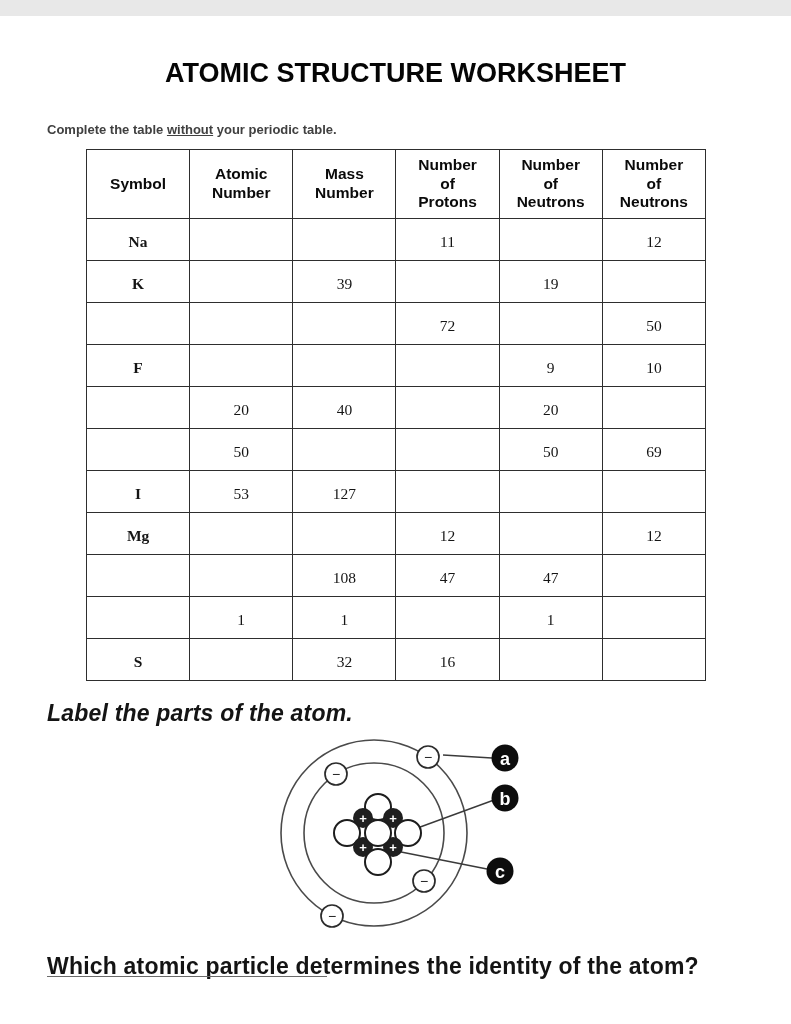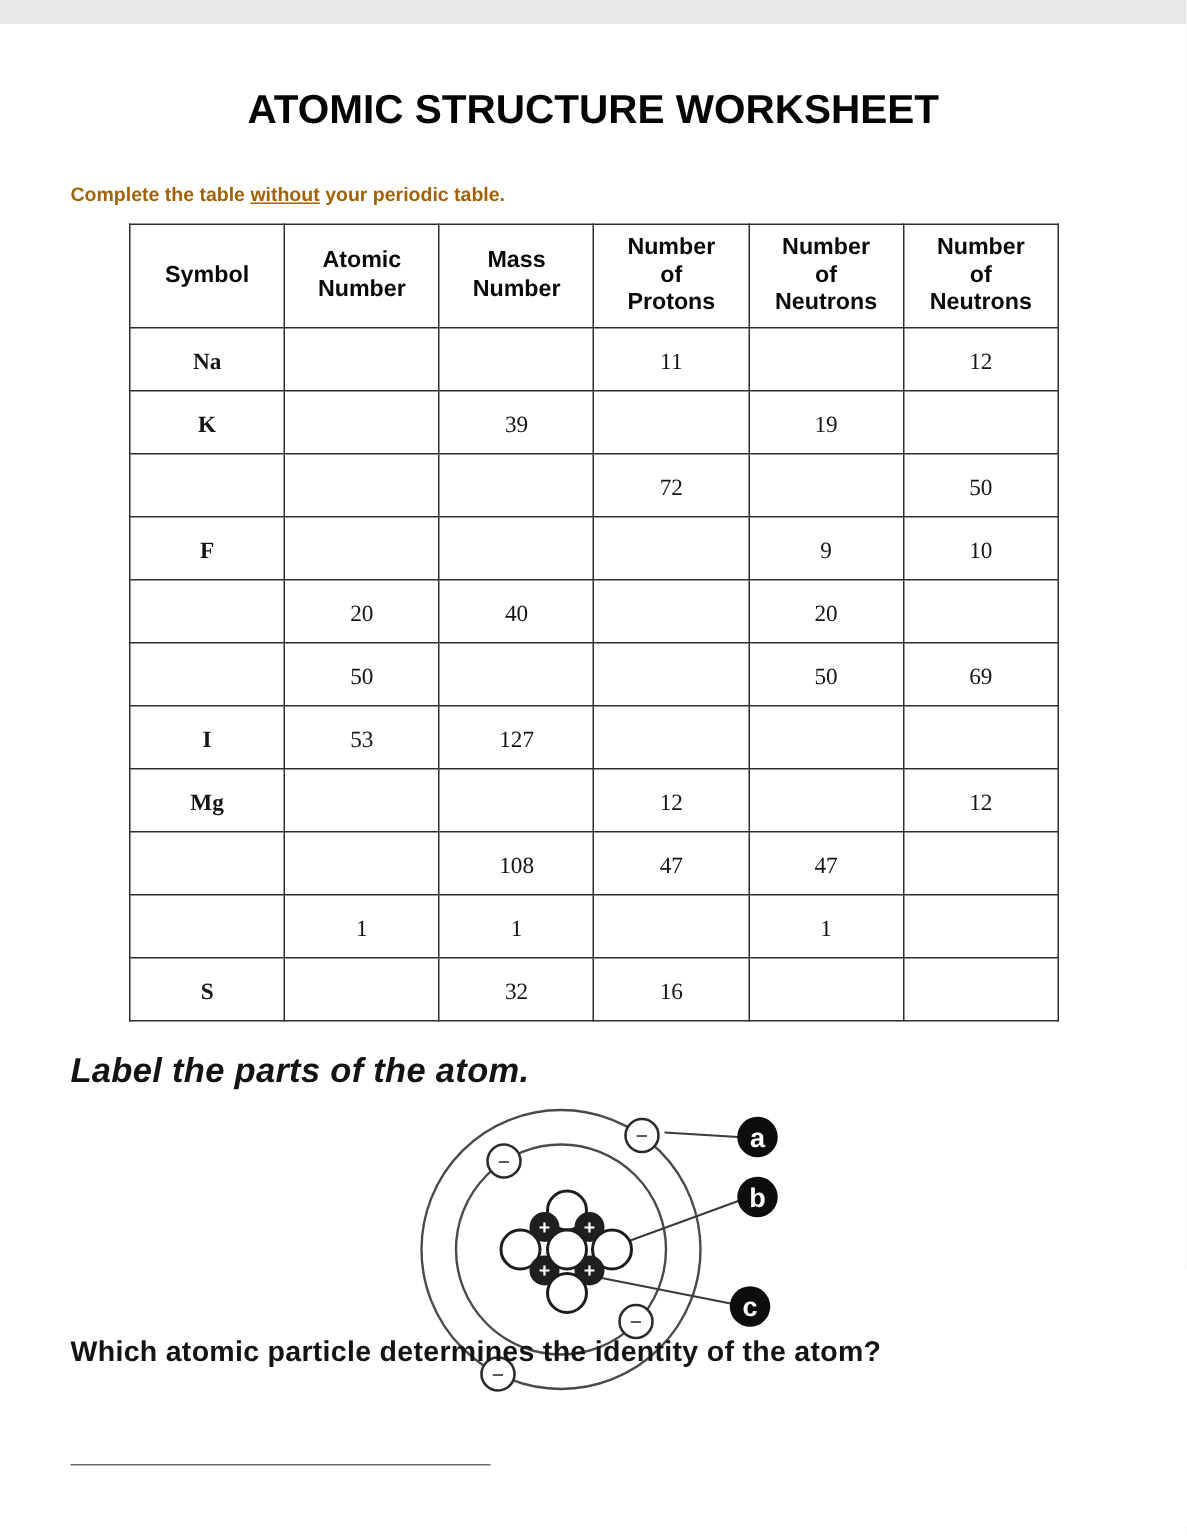--- a/index.html
+++ b/index.html
@@ -8,21 +8,21 @@
     position:relative; width:791px; height:1024px; margin:16px auto;
     background:#ffffff; color:#000; overflow:hidden;
   }
   .title {
     position:absolute; top:42px; left:0; width:100%;
     text-align:center; font-size:27px; font-weight:bold;
     font-family:"Liberation Sans", sans-serif; color:#050505;
   }
   .instruction {
     position:absolute; top:106px; left:47px;
-    font-size:13px; font-weight:bold; color:#a16207;
+    font-size:13px; font-weight:bold; color:#404040;
   }
   .instruction .u { text-decoration:underline; }
   .worksheet-table {
     position:absolute; top:133px; left:86px;
     border-collapse:collapse; table-layout:fixed; width:620px;
     font-family:"Liberation Serif", serif;
   }
   .worksheet-table th, .worksheet-table td {
     border:1.6px solid #2e2e2e; text-align:center; vertical-align:middle;
     width:103px; overflow:hidden;
@@ -34,22 +34,22 @@
   .worksheet-table td {
     height:42px; font-size:15.5px; color:#151515; padding-top:4px;
   }
   .worksheet-table td.sym { font-weight:bold; }
   .hl { display:block; }
   .prompt-label {
     position:absolute; top:684px; left:47px;
     font-size:23px; font-weight:600; letter-spacing:0.2px; color:#141414;font-style:italic;
   }
   .question {
-    position:absolute; top:875px; left:47px;
-    font-size:19px; font-weight:600; letter-spacing:0.2px; color:#141414;
+    position:absolute; top:937px; left:47px;
+    font-size:23px; font-weight:600; letter-spacing:0.2px; color:#141414;
   }
   .answer-line {
     position:absolute; top:960px; left:47px; width:280px; height:0;
     border-top:1.5px solid #6a6a6a;
   }
   .atom-svg { position:absolute; top:713px; left:270px; }
 </style>
 </head>
 <body>
 

